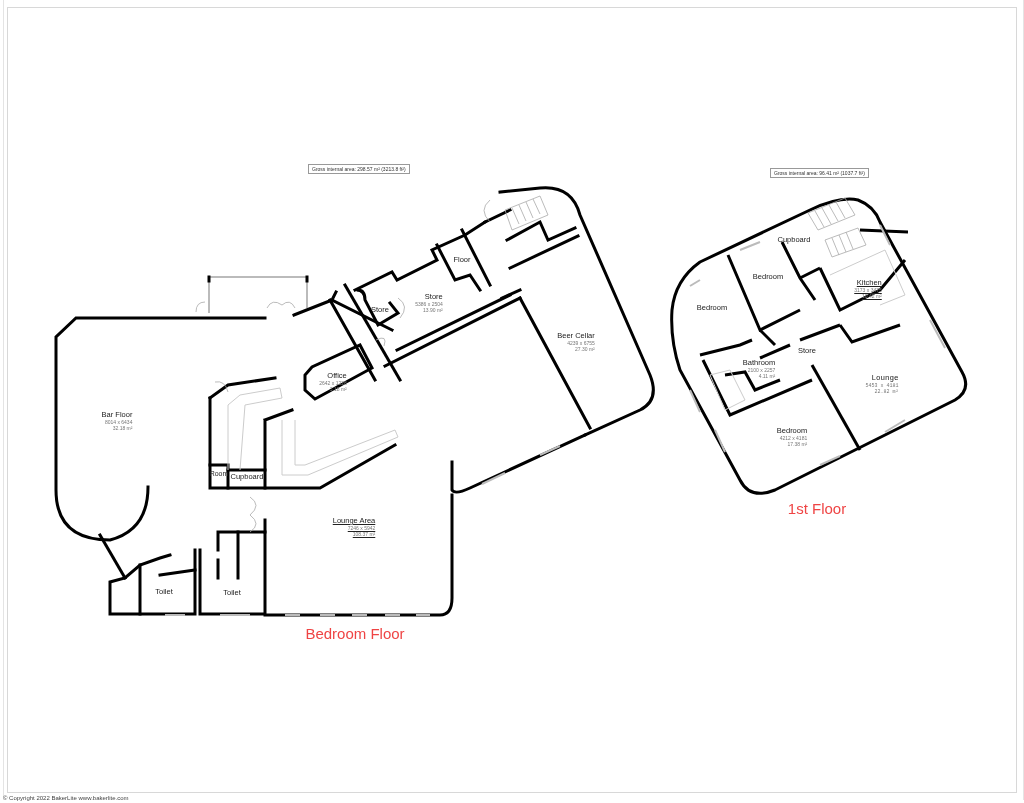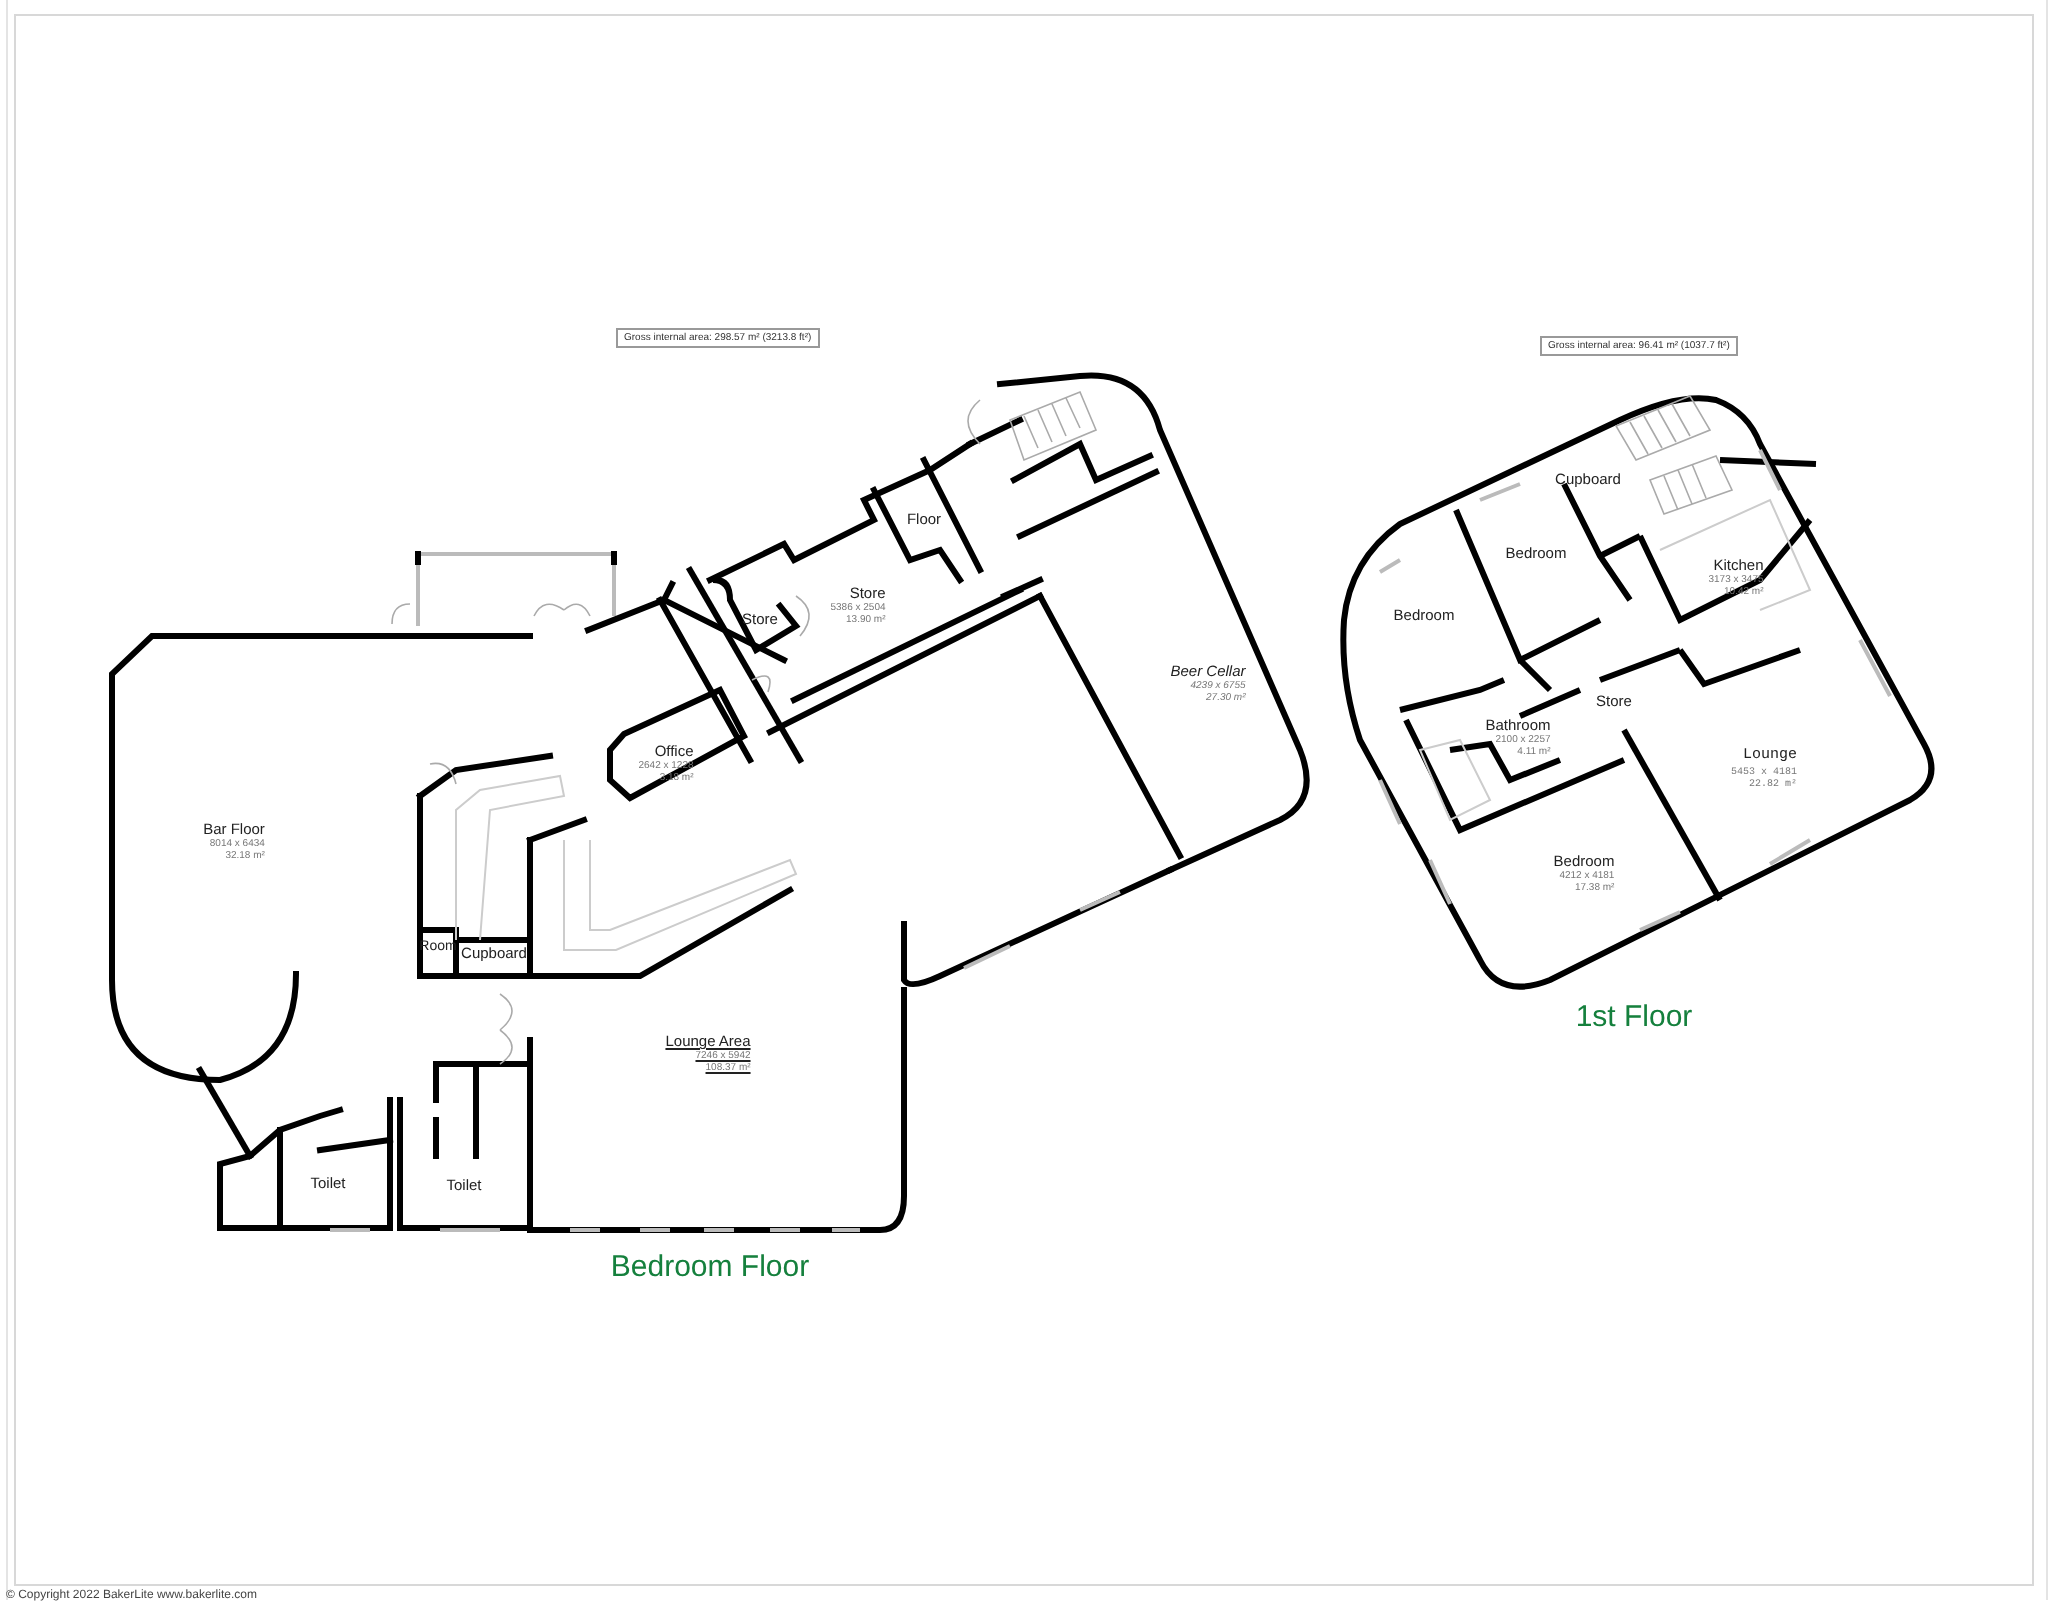--- a/index.html
+++ b/index.html
@@ -5,21 +5,21 @@
   html, body { margin: 0; padding: 0; background: #ffffff; }
   body { width: 1024px; height: 803px; position: relative; overflow: hidden; font-family: "Liberation Sans", sans-serif; }
   .frame { position: absolute; left: 7px; top: 7px; width: 1010px; height: 786px; border: 1px solid #d8d8d8; box-sizing: border-box; }
   .frame-outer { position: absolute; left: 3px; top: 0; width: 1021px; height: 800px; border-left: 1px solid #e4e4e4; border-right: 1px solid #e4e4e4; box-sizing: border-box; }
   svg.plan { position: absolute; left: 0; top: 0; width: 1024px; height: 803px; }
   .gia { position: absolute; font-size: 5px; color: #333; border: 1px solid #999; background: #fff; padding: 1px 3px; white-space: nowrap; line-height: 6px; }
   .room { position: absolute; text-align: right; transform: translateX(-50%); white-space: nowrap; color: #222; }
   .room .name { font-size: 7.5px; display: block; line-height: 9px; }
   .room .dim { font-size: 5px; color: #777; display: block; line-height: 6px; }
   .room .area { font-size: 5px; color: #777; display: block; line-height: 6px; }
-  .floor-title { position: absolute; font-size: 15px; color: #15803d; white-space: nowrap; transform: translateX(-50%); text-align: right; }
+  .floor-title { position: absolute; font-size: 15px; color: #ef4444; white-space: nowrap; transform: translateX(-50%); text-align: right; }
   .copyright { position: absolute; left: 3px; top: 795px; font-size: 6px; color: #444; white-space: nowrap; }
 </style>
 </head>
 <body>
 
 <div class="frame-outer"></div>
 <div class="frame"></div>
 
 <svg class="plan" viewBox="0 0 1024 803">
   <g fill="none" stroke="#000" stroke-width="3" stroke-linecap="square" stroke-linejoin="miter">
@@ -137,21 +137,21 @@
   <span class="name">Store</span>
   <span class="dim">5386 x 2504</span>
   <span class="area">13.90 m²</span>
 </div>
 <div class="room" style="left:380px; top:305px;">
   <span class="name">Store</span>
 </div>
 <div class="room" style="left:462px; top:255px;">
   <span class="name">Floor</span>
 </div>
-<div class="room" style="left:604px; top:331px;font-style:italic;">
+<div class="room" style="left:576px; top:331px;">
   <span class="name">Beer Cellar</span>
   <span class="dim">4239 x 6755</span>
   <span class="area">27.30 m²</span>
 </div>
 <div class="room" style="left:333px; top:371px;">
   <span class="name">Office</span>
   <span class="dim">2642 x 1228</span>
   <span class="area">3.18 m²</span>
 </div>
 <div class="room" style="left:219px; top:469px; font-size:7px;">
@@ -172,21 +172,21 @@
   <span class="name">Toilet</span>
 </div>
 <div class="floor-title" style="left:355px; top:625px;">Bedroom Floor</div>
 
 <div class="room" style="left:794px; top:235px;">
   <span class="name">Cupboard</span>
 </div>
 <div class="room" style="left:768px; top:272px;">
   <span class="name">Bedroom</span>
 </div>
-<div class="room" style="left:868px; top:278px;">
+<div class="room" style="left:868px; top:278px;text-decoration:underline;">
   <span class="name">Kitchen</span>
   <span class="dim">3173 x 3475</span>
   <span class="area">10.42 m²</span>
 </div>
 <div class="room" style="left:712px; top:303px;">
   <span class="name">Bedroom</span>
 </div>
 <div class="room" style="left:807px; top:346px;">
   <span class="name">Store</span>
 </div>

